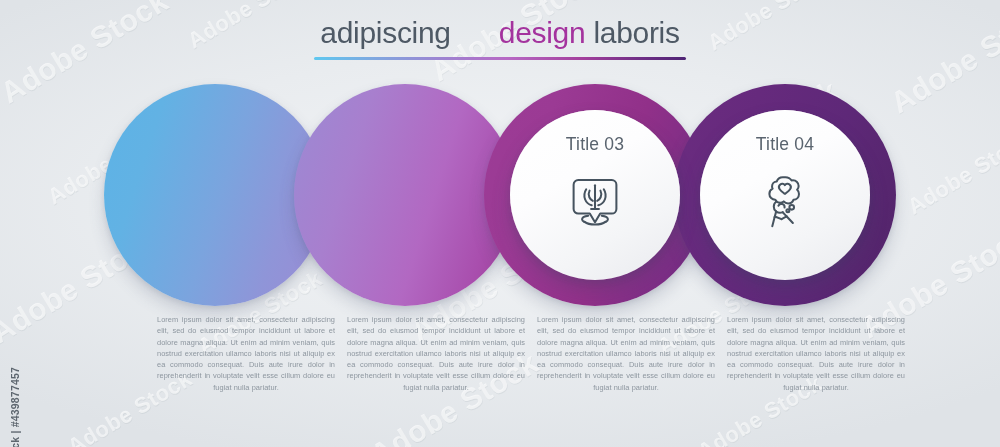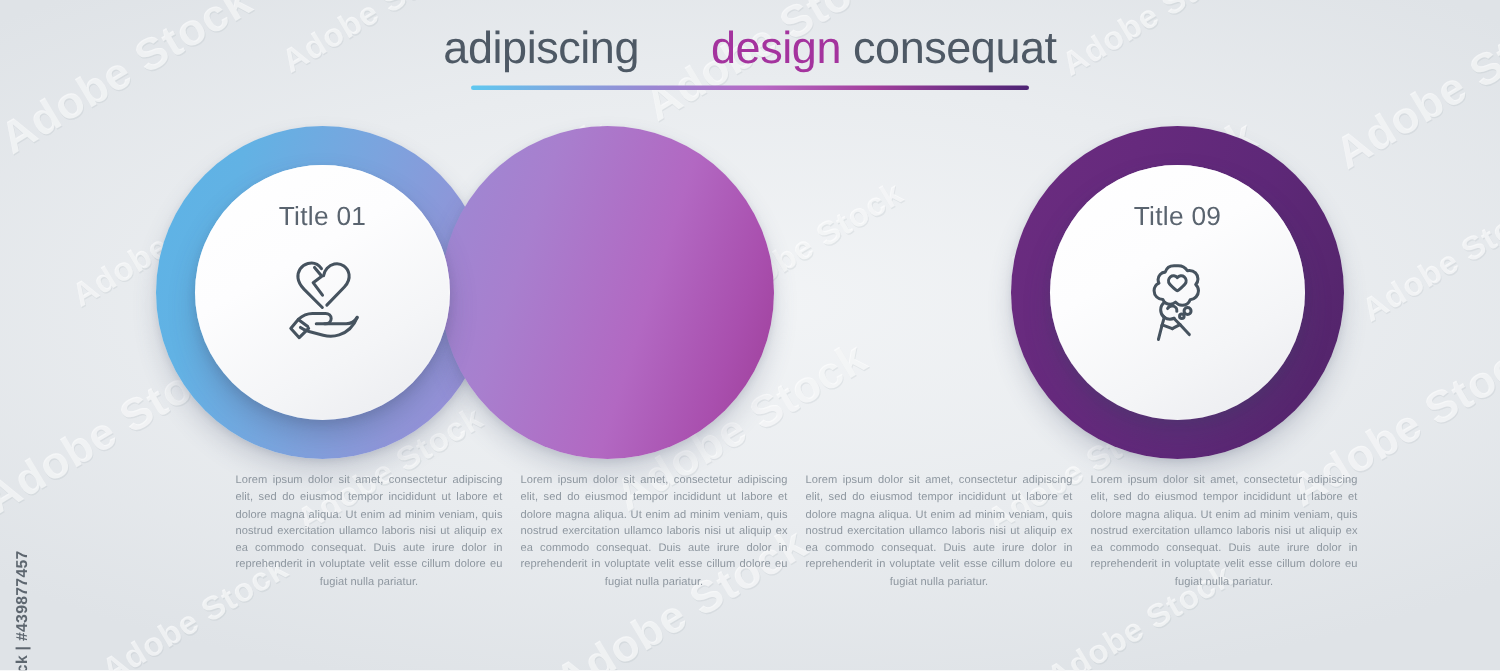--- a/index.html
+++ b/index.html
@@ -236,54 +236,59 @@
     <div class="wm small" style="left:60px;   top:400px;">Adobe Stock</div>
     <div class="wm" style="left:360px;  top:392px;">Adobe Stock</div>
     <div class="wm small" style="left:690px;  top:405px;">Adobe Stock</div>
   </div>
 
   <div class="id-strip">
     <div class="id-text">Adobe Stock | #439877457</div>
   </div>
 
   <div class="header">
-    <div class="headline"><span>adipiscing </span><span class="bold-accent">design</span><span> consequat</span></div>
+    <div class="headline"><span>adipiscing </span><span class="bold-accent">design</span><span> laboris</span></div>
     <div class="rule"></div>
   </div>
 
   <div class="row">
 
     <div class="node n0">
       <div class="ring"></div>
+    </div>
+
+    <div class="node n1">
+      <div class="ring"></div>
+    </div>
+
+    <div class="node n2">
+      <div class="ring"></div>
       <div class="disc">
-        <div class="disc-title">Title 01</div>
+        <div class="disc-title">Title 03</div>
         <div class="disc-icon">
           <svg viewBox="0 0 64 64">
-            <path d="M32 27.5 L26.6 20.3 L31.6 16.6 L27.4 11.5"></path>
-            <path d="M31.4 12.2 C29.6 9.6 26.6 8.4 23.6 9.2 C19.8 10.2 17.4 13.8 17.9 17.7 C18.2 20.2 19.6 22.2 21.3 24.0 L31.9 34.6"></path>
-            <path d="M32.6 16.3 C33.0 13.0 35.6 10.2 38.8 9.5 C42.8 8.6 46.7 11.4 47.3 15.5 C47.7 18.3 46.5 20.8 44.6 22.8 L34.5 33.2"></path>
-            <path d="M13.8 46.6 L18.0 41.5 L23.5 45.6"></path>
-            <path d="M18.2 41.3 C20.6 39.1 23.0 38.0 26.2 38.0 L33.8 38.0 C35.6 38.0 37.0 39.3 37.0 41.0 C37.0 42.7 35.6 44.0 33.8 44.0 L28.4 44.0"></path>
-            <path d="M33.2 44.0 L45.6 44.0 C48.6 44.0 50.8 42.3 52.0 40.3"></path>
-            <path d="M52.0 40.3 C50.2 44.9 46.4 48.8 41.6 50.4 C38.6 51.4 35.4 51.4 32.4 50.6 L24.2 48.4 C22.4 47.9 20.8 47.2 19.3 46.1"></path>
-            <path d="M13.9 46.8 L18.6 52.0 L24.0 46.6"></path>
+            <path d="M17.5 13.0 L46.5 13.0 C48.7 13.0 50.5 14.8 50.5 17.0 L50.5 38.0 C50.5 40.2 48.7 42.0 46.5 42.0 L36.5 42.0 L32.0 49.5 L27.5 42.0 L17.5 42.0 C15.3 42.0 13.5 40.2 13.5 38.0 L13.5 17.0 C13.5 14.8 15.3 13.0 17.5 13.0 Z"></path>
+            <path d="M32.0 17.5 L32.0 38.0"></path>
+            <path d="M28.6 38.0 L35.4 38.0"></path>
+            <path d="M24.4 21.0 C22.8 23.6 22.4 26.8 23.4 29.6 C24.4 32.3 26.6 34.2 29.2 34.8"></path>
+            <path d="M39.6 21.0 C41.2 23.6 41.6 26.8 40.6 29.6 C39.6 32.3 37.4 34.2 34.8 34.8"></path>
+            <path d="M27.3 22.2 C26.4 24.0 26.3 26.1 27.1 27.9 C27.7 29.3 28.8 30.4 30.1 31.0"></path>
+            <path d="M36.7 22.2 C37.6 24.0 37.7 26.1 36.9 27.9 C36.3 29.3 35.2 30.4 33.9 31.0"></path>
+            <path d="M23.0 49.2 C24.8 50.6 28.2 51.5 32.0 51.5 C35.8 51.5 39.2 50.6 41.0 49.2"></path>
+            <path d="M22.9 49.3 C21.6 48.6 20.8 47.8 20.8 46.9 C20.8 45.4 23.0 44.2 26.2 43.8"></path>
+            <path d="M41.1 49.3 C42.4 48.6 43.2 47.8 43.2 46.9 C43.2 45.4 41.0 44.2 37.8 43.8"></path>
           </svg>
         </div>
       </div>
     </div>
 
-    <div class="node n1">
-      <div class="ring"></div>
-    </div>
-
-
     <div class="node n3">
       <div class="ring"></div>
       <div class="disc">
-        <div class="disc-title">Title 09</div>
+        <div class="disc-title">Title 04</div>
         <div class="disc-icon">
           <svg viewBox="0 0 64 64">
             <path d="M30.0 10.5 C27.6 10.5 25.6 12.0 24.9 14.2 C22.6 14.3 20.8 16.2 20.8 18.5 C20.8 19.2 21.0 19.9 21.3 20.5 C19.6 21.3 18.5 23.0 18.5 25.0 C18.5 27.8 20.8 30.0 23.6 30.0 C24.3 31.6 25.9 32.7 27.8 32.7 C29.0 32.7 30.1 32.2 30.9 31.5 C31.8 32.6 33.2 33.3 34.7 33.3 C36.8 33.3 38.6 32.0 39.3 30.1 C42.0 29.9 44.1 27.7 44.1 25.0 C44.1 23.6 43.5 22.3 42.5 21.4 C43.3 20.5 43.8 19.4 43.8 18.1 C43.8 15.4 41.6 13.2 38.9 13.2 C38.5 13.2 38.1 13.3 37.7 13.4 C36.6 11.6 34.6 10.5 32.4 10.5 Z"></path>
             <path d="M31.9 17.4 C30.9 16.1 29.1 15.9 27.9 16.9 C26.7 17.9 26.5 19.7 27.4 21.0 C28.1 22.0 30.0 23.6 31.4 24.7 C31.7 24.9 32.1 24.9 32.4 24.7 C33.8 23.6 35.7 22.0 36.4 21.0 C37.3 19.7 37.1 17.9 35.9 16.9 C34.7 15.9 32.9 16.1 31.9 17.4 Z"></path>
             <path d="M24.6 31.6 C23.2 32.6 22.3 34.2 22.3 36.0 C22.3 37.7 23.1 39.2 24.3 40.2"></path>
             <path d="M24.4 40.1 L23.0 45.2"></path>
             <path d="M23.0 45.2 L21.0 53.0"></path>
             <path d="M24.3 40.2 C26.0 41.4 28.2 41.6 30.1 40.8"></path>
             <path d="M30.0 40.9 L33.4 44.4"></path>
             <path d="M33.3 44.3 L38.8 50.2"></path>

